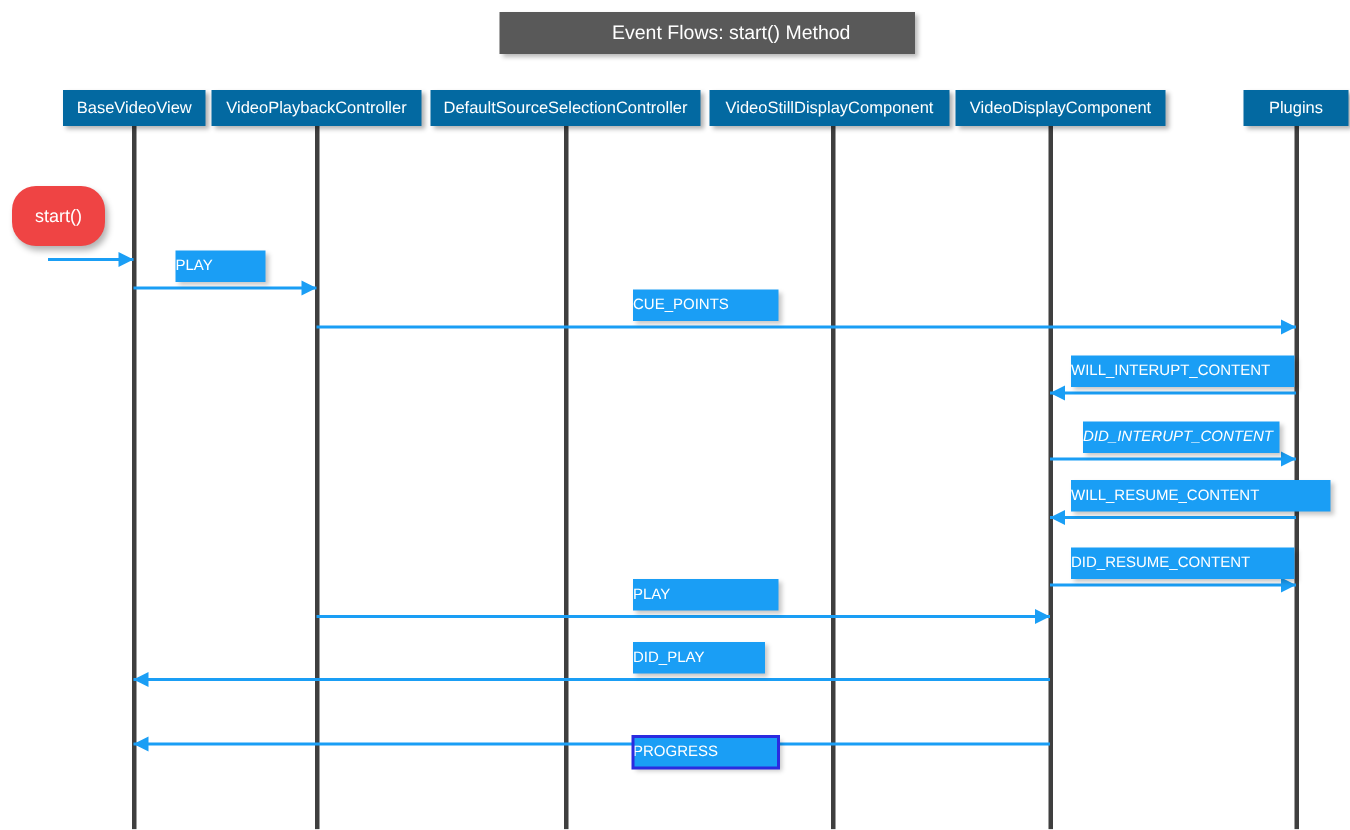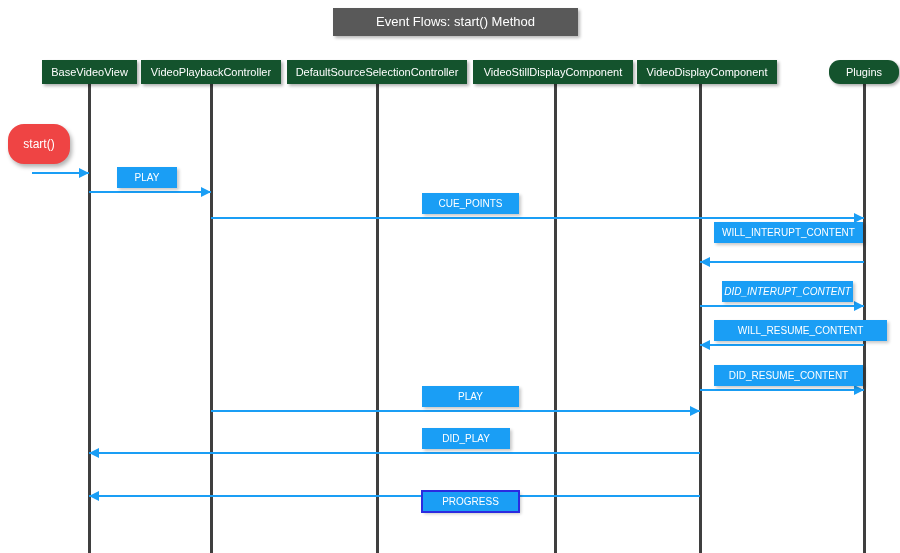--- a/index.html
+++ b/index.html
@@ -26,21 +26,21 @@
     font-size: 13px;
     line-height: 28px;
     text-align: center;
     white-space: nowrap;
     box-shadow: 2px 2px 3px rgba(0,0,0,0.28);
   }
 
   
   .lifeline-header {
     position: absolute;
-    background: #14532d;
+    background: #0369a1;
     color: #ffffff;
     font-size: 11px;
     line-height: 24px;
     text-align: center;
     white-space: nowrap;
     box-shadow: 2px 2px 3px rgba(0,0,0,0.30);
   }
 
   
   .lifeline-line {
@@ -82,52 +82,51 @@
   .msg-arrow.left {
     border-right: 10px solid #1a9ef5;
   }
   .msg-label {
     position: absolute;
     background: #1a9ef5;
     color: #ffffff;
     font-size: 10px;
     line-height: 21px;
     height: 21px;
-    text-align: center;
     white-space: nowrap;
     box-shadow: 2px 2px 3px rgba(0,0,0,0.22);
   }
   .msg-label.highlighted {
     outline: 2px solid #2b2be0;
     outline-offset: -1px;
   }
 </style>
 </head>
 <body>
 
 <div id="canvas">
 
-  <div class="diagram-title" id="diagram-title" style="left: 333px; top: 8px; width: 245px;">Event Flows: start() Method</div>
+  <div class="diagram-title" id="diagram-title" style="left: 333px; top: 8px; width: 245px; padding-left: 32px;">Event Flows: start() Method</div>
 
   <div id="lifeline-lines">
       <div class="lifeline-line" style="left: 88px; top: 84px; height: 469px;"></div>
       <div class="lifeline-line" style="left: 210px; top: 84px; height: 469px;"></div>
       <div class="lifeline-line" style="left: 376px; top: 84px; height: 469px;"></div>
       <div class="lifeline-line" style="left: 554px; top: 84px; height: 469px;"></div>
       <div class="lifeline-line" style="left: 699px; top: 84px; height: 469px;"></div>
       <div class="lifeline-line" style="left: 863px; top: 84px; height: 469px;"></div>
     </div>
 
   <div id="lifeline-headers">
       <div class="lifeline-header" style="left: 42px; top: 60px; width: 95px;">BaseVideoView</div>
       <div class="lifeline-header" style="left: 141px; top: 60px; width: 140px;">VideoPlaybackController</div>
       <div class="lifeline-header" style="left: 287px; top: 60px; width: 180px;">DefaultSourceSelectionController</div>
       <div class="lifeline-header" style="left: 473px; top: 60px; width: 160px;">VideoStillDisplayComponent</div>
       <div class="lifeline-header" style="left: 637px; top: 60px; width: 140px;">VideoDisplayComponent</div>
-      <div class="lifeline-header" style="left: 829px; top: 60px; width: 70px; border-radius: 11px;">Plugins</div>
+      <div class="lifeline-header" style="left: 829px; top: 60px; width: 70px;">Plugins</div>
     </div>
 
   <div class="start-node" id="start-node" style="left: 8px; top: 124px; width: 62px; height: 40px;">start()</div>
 
   <div id="messages">
       <div>
         <div class="msg-line" style="left: 32px; top: 172px; width: 57px;"></div>
         <div class="msg-arrow right" style="top: 168px; left: 79px;"></div>
       </div>
       <div>
@@ -136,21 +135,21 @@
         <div class="msg-label" style="left: 117px; top: 167px; width: 60px;">PLAY</div>
       </div>
       <div>
         <div class="msg-line" style="left: 211px; top: 217px; width: 653px;"></div>
         <div class="msg-arrow right" style="top: 213px; left: 854px;"></div>
         <div class="msg-label" style="left: 422px; top: 193px; width: 97px;">CUE_POINTS</div>
       </div>
       <div>
         <div class="msg-line" style="left: 700px; top: 261px; width: 164px;"></div>
         <div class="msg-arrow left" style="top: 257px; left: 700px;"></div>
-        <div class="msg-label" style="left: 714px; top: 222px; width: 149px;">WILL_INTERUPT_CONTENT</div>
+        <div class="msg-label" style="left: 714px; top: 237px; width: 149px;">WILL_INTERUPT_CONTENT</div>
       </div>
       <div>
         <div class="msg-line" style="left: 700px; top: 305px; width: 164px;"></div>
         <div class="msg-arrow right" style="top: 301px; left: 854px;"></div>
         <div class="msg-label" style="left: 722px; top: 281px; width: 131px; font-style: italic;">DID_INTERUPT_CONTENT</div>
       </div>
       <div>
         <div class="msg-line" style="left: 700px; top: 344px; width: 164px;"></div>
         <div class="msg-arrow left" style="top: 340px; left: 700px;"></div>
         <div class="msg-label" style="left: 714px; top: 320px; width: 173px;">WILL_RESUME_CONTENT</div>

